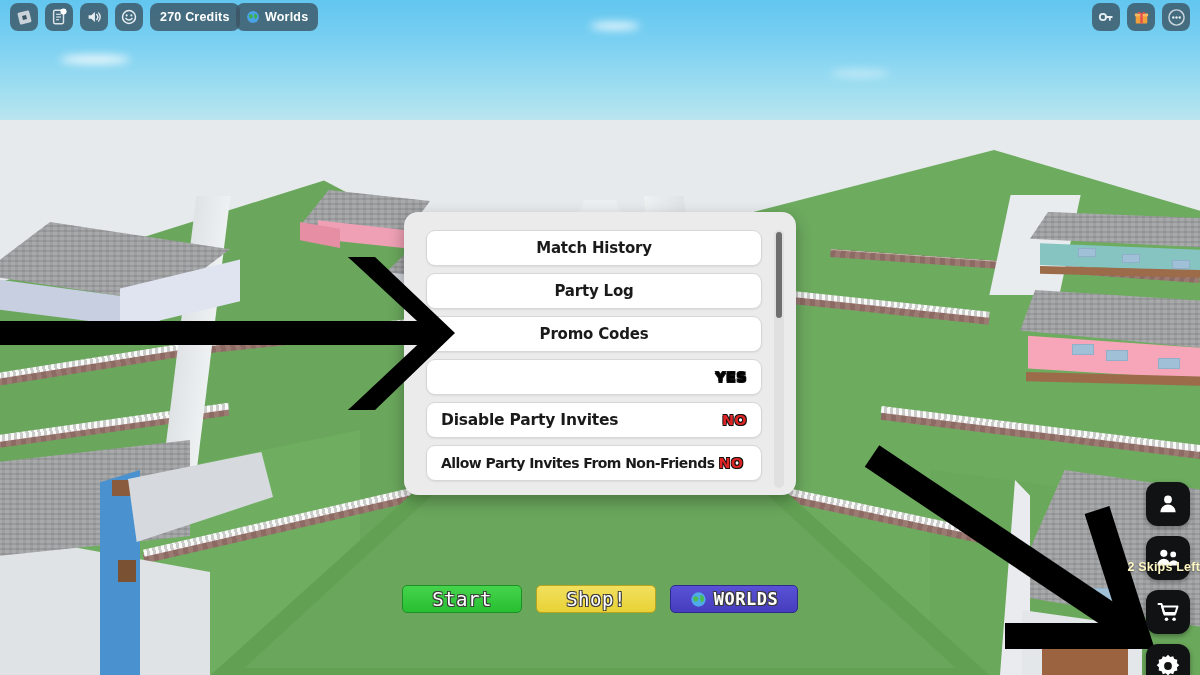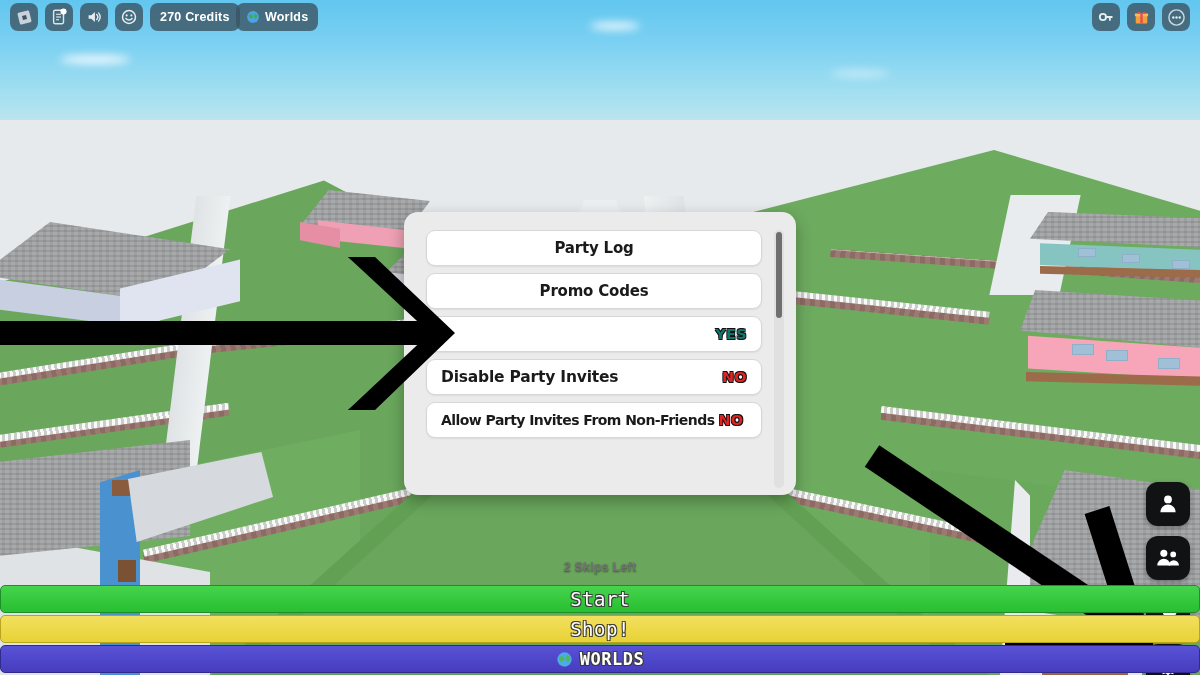--- a/index.html
+++ b/index.html
@@ -89,26 +89,26 @@
           display:flex; flex-direction:column; gap:10px; }
   .rail-btn {
     width:44px; height:44px; border-radius:12px; background:#111214;
     display:flex; align-items:center; justify-content:center; cursor:pointer;
     box-shadow:0 2px 5px rgba(0,0,0,.35);
   }
 
   
   #bottom { position:absolute; left:0; top:560px; width:1200px; z-index:40; }
   .skips {
-    position:absolute; left:0; right:0; top:0; text-align:center;
-    color:#737373; font-size:12.5px; font-weight:700;
+    position:absolute; left:0; right:0; top:0; text-align:right;
+    color:#fef9c3; font-size:12.5px; font-weight:700;
     text-shadow:0 1px 2px rgba(0,0,0,.55); letter-spacing:.2px;
   }
   .btn-row { position:absolute; left:0; right:0; top:25px;
-             display:flex; justify-content:center; gap:2px;flex-direction:column; }
+             display:flex; justify-content:center; gap:14px; }
   .gbtn {
     height:28px; border-radius:5px; display:flex; align-items:center;
     justify-content:center; gap:7px; cursor:pointer;
     font-size:19px; font-weight:400; letter-spacing:.5px;
     font-family:"DejaVu Sans Mono", monospace;
     padding:0 16px; color:#fff;
     text-shadow:-1px -1px 0 #3a3a3a, 1px -1px 0 #3a3a3a,
                 -1px 1px 0 #3a3a3a, 1px 1px 0 #3a3a3a;
   }
   .btn-start { background:linear-gradient(#45d44c,#28bf32); border:1.5px solid #1e8f27; min-width:120px; }
@@ -137,21 +137,21 @@
   .opt.center { justify-content:center; }
   .opt-label {
     font-size:15.5px; font-weight:700; color:#1a1a1a; letter-spacing:-.2px;
     font-family:"DejaVu Sans", sans-serif;
   }
   .opt.center .opt-label { font-weight:700; font-size:15px; }
   .opt-val {
     margin-left:auto; font-size:14.5px; font-weight:800;
     font-family:"DejaVu Sans", sans-serif; letter-spacing:.3px;
   }
-  .v-yes { color:#0f766e; text-shadow:-0.8px -0.8px 0 #111,0.8px -0.8px 0 #111,-0.8px 0.8px 0 #111,0.8px 0.8px 0 #111; }
+  .v-yes { color:#000000; text-shadow:-0.8px -0.8px 0 #111,0.8px -0.8px 0 #111,-0.8px 0.8px 0 #111,0.8px 0.8px 0 #111; }
   .v-no  { color:#e02424; text-shadow:-0.8px -0.8px 0 #111,0.8px -0.8px 0 #111,-0.8px 0.8px 0 #111,0.8px 0.8px 0 #111; }
 
   .sb-track {
     position:absolute; right:0px; top:0; width:10px; height:258px;
     background:#e0e0e0; border-radius:5px;
   }
   .sb-thumb {
     position:absolute; left:2px; top:2px; width:6px; height:86px;
     background:#6f6f6f; border-radius:4px; cursor:pointer;
   }
@@ -272,20 +272,23 @@
       clip-path:polygon(0% 0%,100% 26%,100% 100%,0% 100%);"></div>
     <div class="wall" style="left:1042px;top:648px;width:86px;height:27px;position:absolute;background:#9c6340;"></div>
     <div class="win" style="left:1085px;top:588px;width:28px;height:16px;"></div>
   </div>
 </div>
 
 <div id="panel">
   <div class="panel-inner">
     <div class="opt-list">
 
+      <div class="opt center">
+        <span class="opt-label">Match History</span>
+      </div>
 
       <div class="opt center">
         <span class="opt-label">Party Log</span>
       </div>
 
       <div class="opt center">
         <span class="opt-label">Promo Codes</span>
       </div>
 
       <div class="opt">

